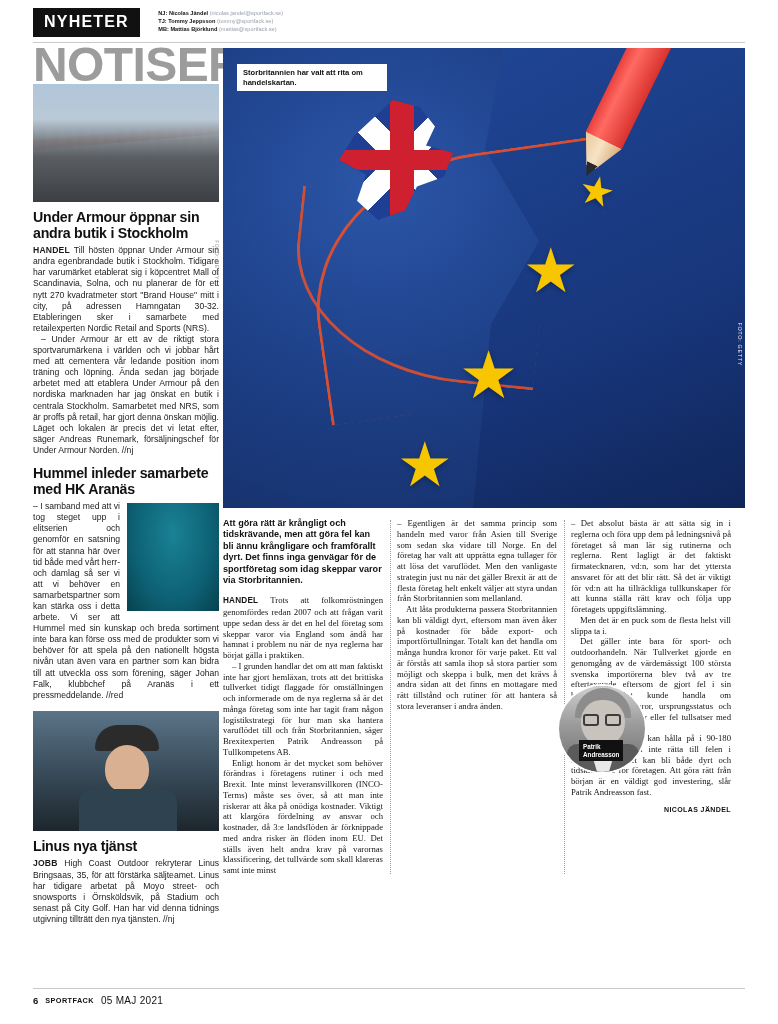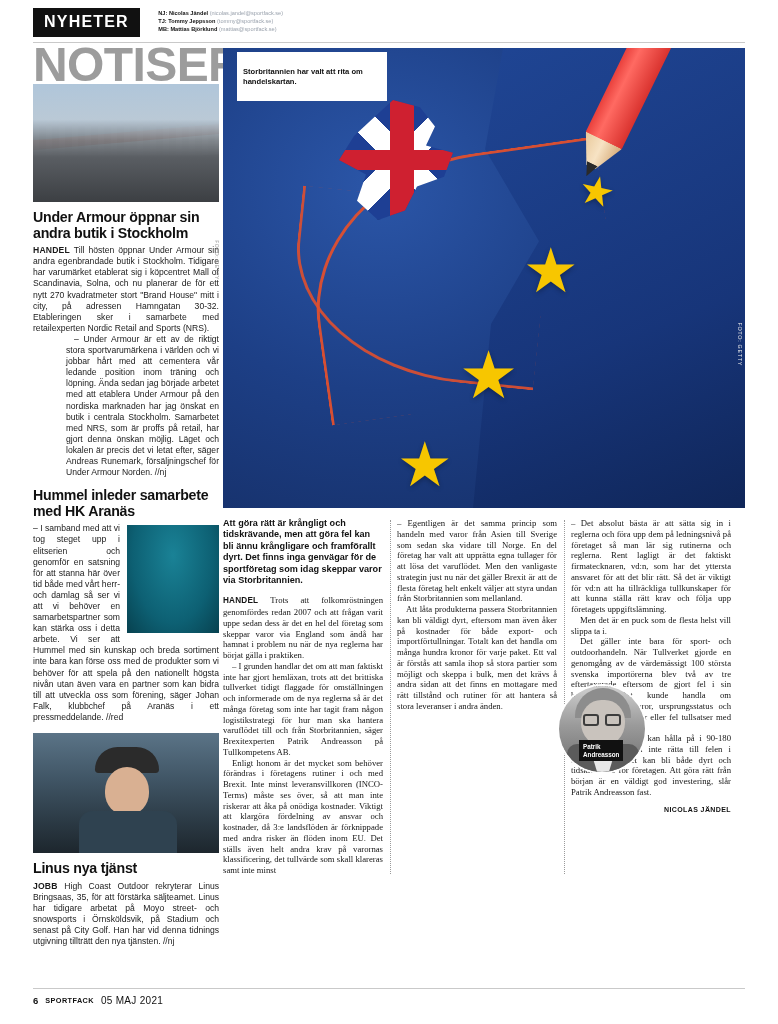--- a/index.html
+++ b/index.html
@@ -86,21 +86,21 @@
     color:#111; letter-spacing:-0.25px;
     margin-top:8px; margin-bottom:4px;
   }
   .notis-body {
     font-family:"Liberation Sans", sans-serif;
     font-size:8.6px; line-height:11.1px; color:#1a1a1a;
     text-align:justify; hyphens:auto;
   }
   .notis-body .kicker { font-weight:bold; letter-spacing:0.2px; }
   .notis-body p { margin:0; text-indent:0; }
-  .notis-body p + p { text-indent:8px;margin-left:33px; }
+  .notis-body p + p { text-indent:8px; }
 
   .wrap-jersey {
     float:right; margin:2px 0 2px 7px;
   }
   .clearfix::after{ content:""; display:block; clear:both; }
 
   .credit-vert {
     position:absolute; right:-1px; top:232px;
     font-size:5px; color:#9a9a9a; letter-spacing:.6px;
     transform: rotate(90deg); transform-origin: right top;
@@ -171,24 +171,24 @@
   }
   .hero .inkline2{
     position:absolute; left:70px; top:150px; width:250px; height:180px;
     border-left:3px solid #e0502f;
     border-bottom:3px solid #e0502f;
     border-radius:0 0 0 70%;
     transform:rotate(6deg);
     opacity:.9;
   }
   .hero-caption{
-    position:absolute; left:14px; top:4px;
+    position:absolute; left:14px; top:16px;
     background:#ffffff; color:#111;
     font-weight:bold; font-size:7.6px; line-height:9.6px;
-    padding:15px 6px; max-width:150px;
+    padding:4px 6px; max-width:150px;
   }
   .foto-credit{
     position:absolute; right:2px; top:318px;
     font-size:5.4px; color:#e9e9e9; letter-spacing:.7px;
     transform:rotate(90deg); transform-origin:right top; white-space:nowrap;
   }
 
   
   .article { position:absolute; left:223px; top:518px; width:522px; }
   .art-head{

